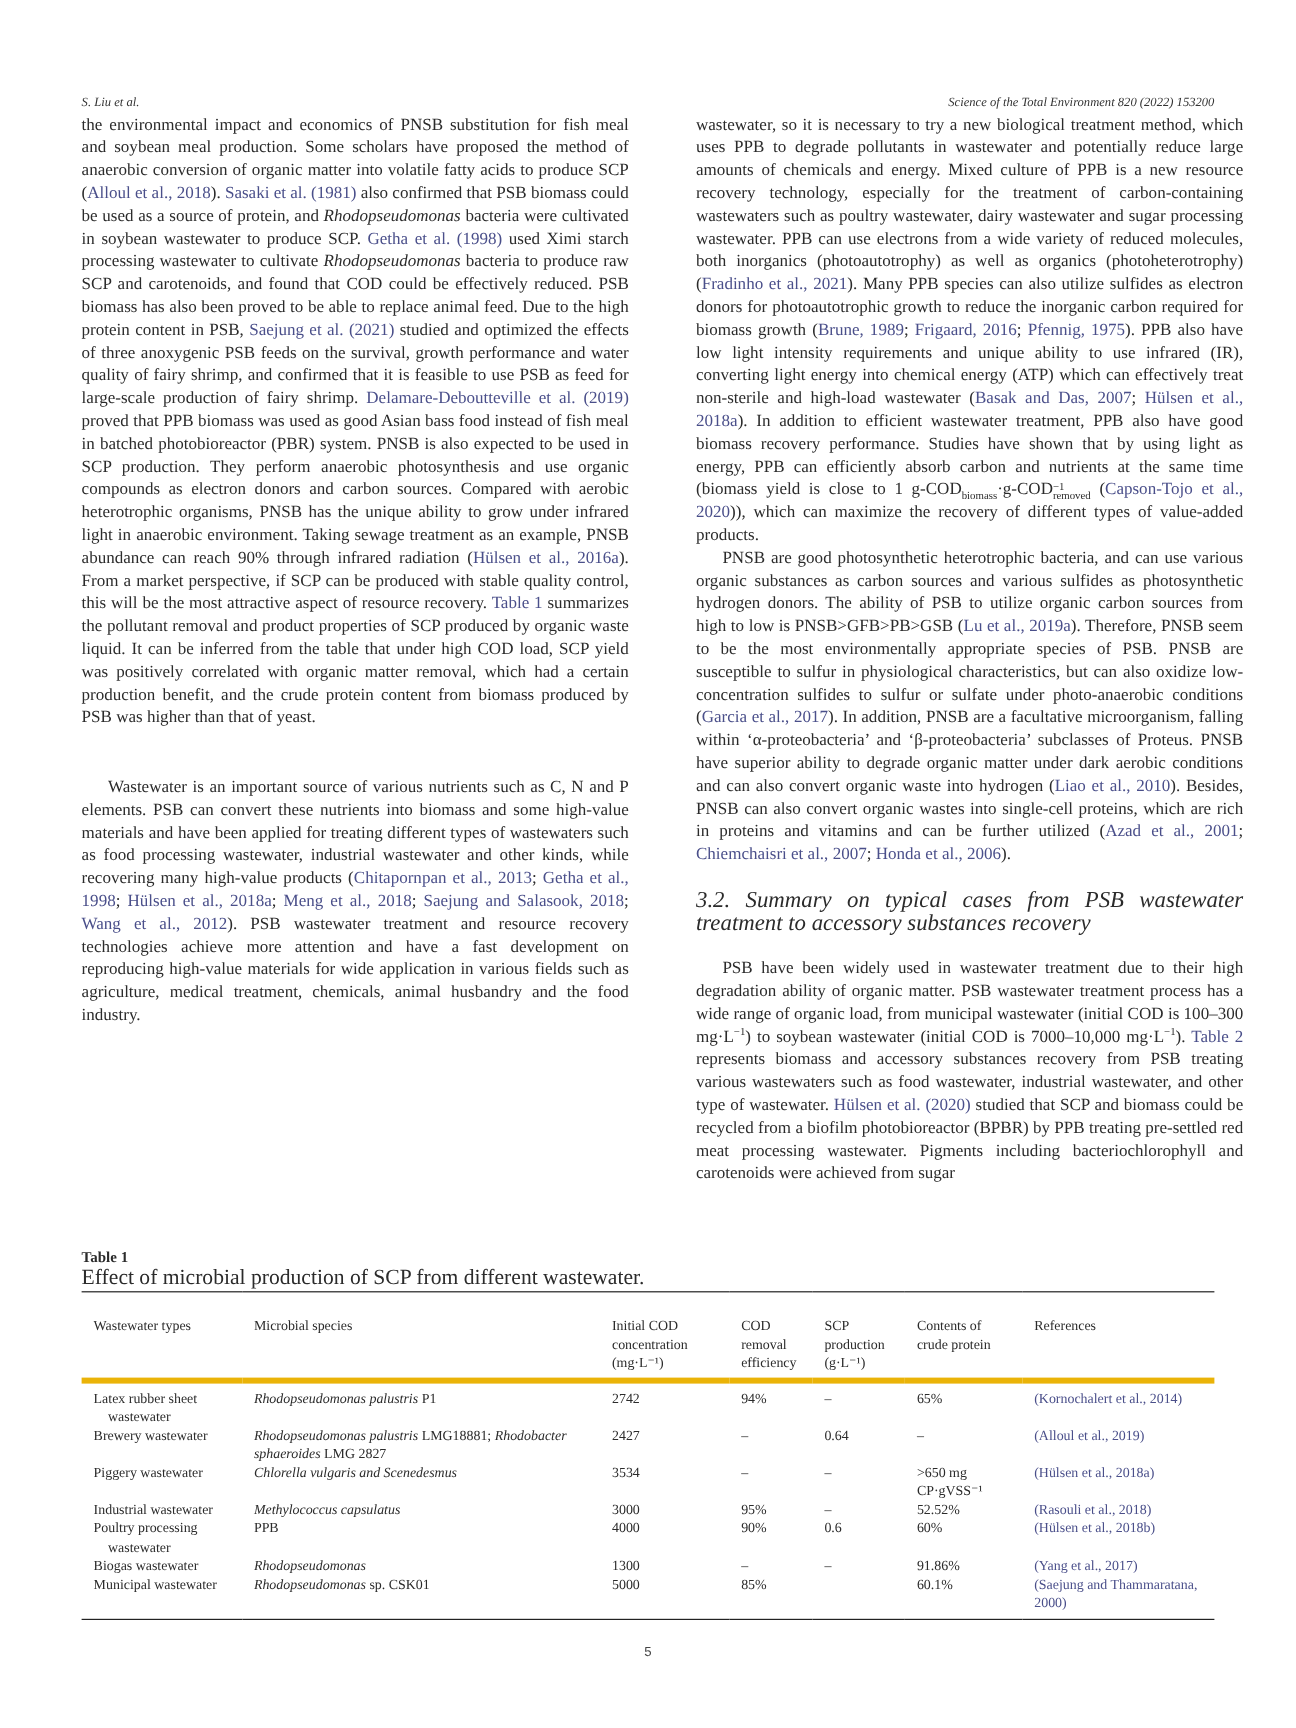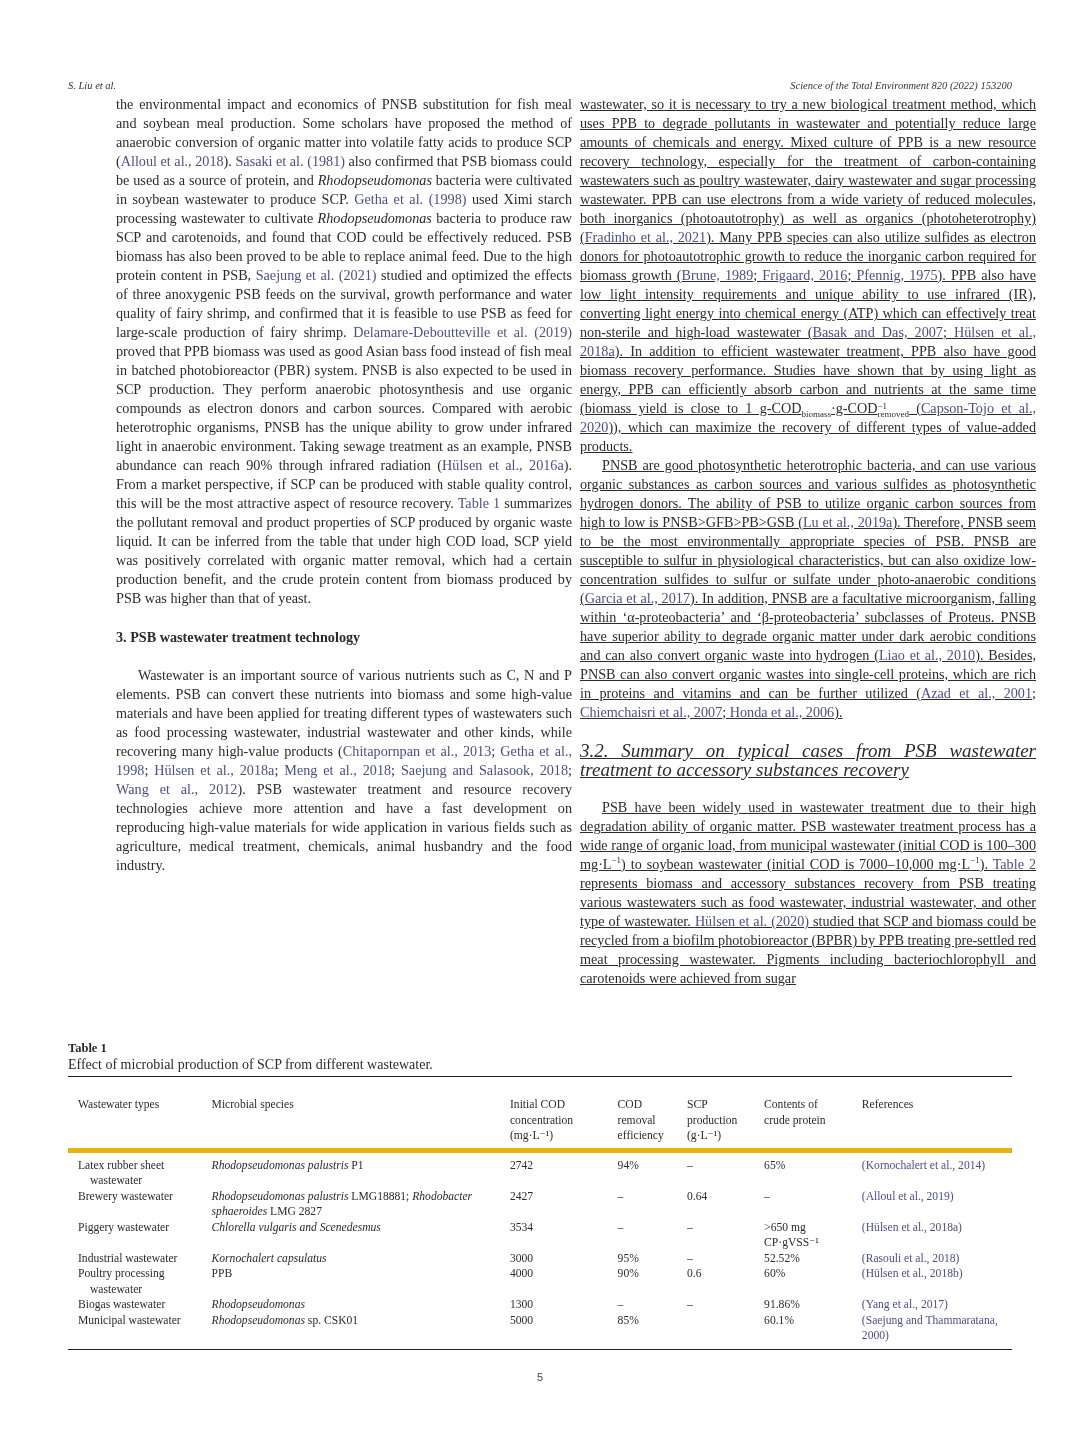--- a/index.html
+++ b/index.html
@@ -12,40 +12,39 @@
     position: absolute; top: 80px; left: 68px; right: 68px; height: 16px;
     font-style: italic; font-size: 10.5px; color: #333;
   }
   .running-head .left { position: absolute; left: 0; top: 0; }
   .running-head .right { position: absolute; right: 0; top: 0; }
 
   .col {
     position: absolute; top: 95px; width: 456px;
     font-size: 14.2px; line-height: 19px; text-align: justify;
     hyphens: manual;
-    margin-left: 48px;
   }
   .col.left { left: 68px; }
-  .col.right { left: 532px; text-decoration: underline; }
+  .col.right { left: 580px; }
   .col p { margin: 0; }
   .col p.indent { text-indent: 22px; }
   .cite { color: #4a4f8a; }
   .col h2 {
     margin: 0; font-size: 14.2px; font-weight: bold; line-height: 19px;
   }
   .col h3 {
     margin: 0; font-size: 19px; font-style: italic; font-weight: normal; line-height: 19px;
   }
   .gap-19 { height: 19px; }
   .gap-20 { height: 20px; }
   sub, sup { font-size: 9px; line-height: 0; }
 
   .table-block { position: absolute; left: 68px; top: 1040px; width: 944px; }
   .table-label { font-size: 12.5px; font-weight: bold; line-height: 16px; }
-  .table-caption { font-size: 14px; line-height: 17px; margin-bottom: 3px; }
+  .table-caption { font-size: 18px; line-height: 17px; margin-bottom: 3px; }
   table { border-collapse: collapse; width: 944px; font-size: 11.6px; line-height: 15.5px; }
   thead tr th {
     text-align: left; font-weight: normal; vertical-align: top;
     padding: 20px 6px 4px 10px;
     border-top: 1.2px solid #222; border-bottom: 5px solid #eab308;
   }
   tbody td { vertical-align: top; padding: 0 6px 0 10px; }
   tbody tr:first-child td { padding-top: 5px; }
   tbody tr:last-child td { padding-bottom: 5px; border-bottom: 1.2px solid #222; }
   td.species { font-style: italic; }
@@ -64,21 +63,20 @@
 <body>
 
 <div class="running-head">
   <span class="left">S. Liu et al.</span>
   <span class="right">Science of the Total Environment 820 (2022) 153200</span>
 </div>
 
 <div class="col left">
   <p><span>the environmental impact and economics of PNSB substitution for fish meal and soybean meal production. Some scholars have proposed the method of anaerobic conversion of organic matter into volatile fatty acids to produce SCP (</span><a class="cite">Alloul et al., 2018</a><span>). </span><a class="cite">Sasaki et al. (1981)</a><span> also confirmed that PSB biomass could be used as a source of protein, and </span><i>Rhodopseudomonas</i><span> bacteria were cultivated in soybean wastewater to produce SCP. </span><a class="cite">Getha et al. (1998)</a><span> used Ximi starch processing wastewater to cultivate </span><i>Rhodopseudomonas</i><span> bacteria to produce raw SCP and carotenoids, and found that COD could be effectively reduced. PSB biomass has also been proved to be able to replace animal feed. Due to the high protein content in PSB, </span><a class="cite">Saejung et al. (2021)</a><span> studied and optimized the effects of three anoxygenic PSB feeds on the survival, growth performance and water quality of fairy shrimp, and confirmed that it is feasible to use PSB as feed for large-scale production of fairy shrimp. </span><a class="cite">Delamare-Deboutteville et al. (2019)</a><span> proved that PPB biomass was used as good Asian bass food instead of fish meal in batched photobioreactor (PBR) system. PNSB is also expected to be used in SCP production. They perform anaerobic photosynthesis and use organic compounds as electron donors and carbon sources. Compared with aerobic heterotrophic organisms, PNSB has the unique ability to grow under infrared light in anaerobic environment. Taking sewage treatment as an example, PNSB abundance can reach 90% through infrared radiation (</span><a class="cite">Hülsen et al., 2016a</a><span>). From a market perspective, if SCP can be produced with stable quality control, this will be the most attractive aspect of resource recovery. </span><a class="cite">Table 1</a><span> summarizes the pollutant removal and product properties of SCP produced by organic waste liquid. It can be inferred from the table that under high COD load, SCP yield was positively correlated with organic matter removal, which had a certain production benefit, and the crude protein content from biomass produced by PSB was higher than that of yeast.</span></p>
   <div class="gap-20"></div>
-  <h2>3. PSB wastewater treatment technology</h2>
   <div class="gap-19"></div>
   <p class="indent"><span>Wastewater is an important source of various nutrients such as C, N and P elements. PSB can convert these nutrients into biomass and some high-value materials and have been applied for treating different types of wastewaters such as food processing wastewater, industrial wastewater and other kinds, while recovering many high-value products (</span><a class="cite">Chitapornpan et al., 2013</a><span>; </span><a class="cite">Getha et al., 1998</a><span>; </span><a class="cite">Hülsen et al., 2018a</a><span>; </span><a class="cite">Meng et al., 2018</a><span>; </span><a class="cite">Saejung and Salasook, 2018</a><span>; </span><a class="cite">Wang et al., 2012</a><span>). PSB wastewater treatment and resource recovery technologies achieve more attention and have a fast development on reproducing high-value materials for wide application in various fields such as agriculture, medical treatment, chemicals, animal husbandry and the food industry.</span></p>
   <div class="gap-19"></div>
   <div class="gap-19"></div>
 </div>
 
 <div class="col right">
   <p><span>wastewater, so it is necessary to try a new biological treatment method, which uses PPB to degrade pollutants in wastewater and potentially reduce large amounts of chemicals and energy. Mixed culture of PPB is a new resource recovery technology, especially for the treatment of carbon-containing wastewaters such as poultry wastewater, dairy wastewater and sugar processing wastewater. PPB can use electrons from a wide variety of reduced molecules, both inorganics (photoautotrophy) as well as organics (photoheterotrophy) (</span><a class="cite">Fradinho et al., 2021</a><span>). Many PPB species can also utilize sulfides as electron donors for photoautotrophic growth to reduce the inorganic carbon required for biomass growth (</span><a class="cite">Brune, 1989</a><span>; </span><a class="cite">Frigaard, 2016</a><span>; </span><a class="cite">Pfennig, 1975</a><span>). PPB also have low light intensity requirements and unique ability to use infrared (IR), converting light energy into chemical energy (ATP) which can effectively treat non-sterile and high-load wastewater (</span><a class="cite">Basak and Das, 2007</a><span>; </span><a class="cite">Hülsen et al., 2018a</a><span>). In addition to efficient wastewater treatment, PPB also have good biomass recovery performance. Studies have shown that by using light as energy, PPB can efficiently absorb carbon and nutrients at the same time (biomass yield is close to 1 g-COD</span><sub>biomass</sub><span>·g-COD</span><span style="display:inline-block;vertical-align:middle;line-height:8px;font-size:9px;"><span style="display:block;">−1</span><span style="display:block;">removed</span></span><span> (</span><a class="cite">Capson-Tojo et al., 2020</a><span>)), which can maximize the recovery of different types of value-added products.</span></p>
   <p class="indent"><span>PNSB are good photosynthetic heterotrophic bacteria, and can use various organic substances as carbon sources and various sulfides as photosynthetic hydrogen donors. The ability of PSB to utilize organic carbon sources from high to low is PNSB˃GFB˃PB˃GSB (</span><a class="cite">Lu et al., 2019a</a><span>). Therefore, PNSB seem to be the most environmentally appropriate species of PSB. PNSB are susceptible to sulfur in physiological characteristics, but can also oxidize low-concentration sulfides to sulfur or sulfate under photo-anaerobic conditions (</span><a class="cite">Garcia et al., 2017</a><span>). In addition, PNSB are a facultative microorganism, falling within ‘α-proteobacteria’ and ‘β-proteobacteria’ subclasses of Proteus. PNSB have superior ability to degrade organic matter under dark aerobic conditions and can also convert organic waste into hydrogen (</span><a class="cite">Liao et al., 2010</a><span>). Besides, PNSB can also convert organic wastes into single-cell proteins, which are rich in proteins and vitamins and can be further utilized (</span><a class="cite">Azad et al., 2001</a><span>; </span><a class="cite">Chiemchaisri et al., 2007</a><span>; </span><a class="cite">Honda et al., 2006</a><span>).</span></p>
   <div class="gap-19"></div>
@@ -128,21 +126,21 @@
     <td class="species"><span>Chlorella vulgaris and Scenedesmus</span><span class="roman"></span><span></span><span class="roman"></span></td>
     <td>3534</td>
     <td>–</td>
     <td>–</td>
     <td><span>&gt;650 mg</span><span style="display:block">CP·gVSS⁻¹</span></td>
     <td class="ref">(Hülsen et al., 2018a)</td>
   </tr>
 
   <tr>
     <td class="wtype"><span>Industrial wastewater</span></td>
-    <td class="species"><span>Kornochalert capsulatus</span><span class="roman"></span><span></span><span class="roman"></span></td>
+    <td class="species"><span>Methylococcus capsulatus</span><span class="roman"></span><span></span><span class="roman"></span></td>
     <td>3000</td>
     <td>95%</td>
     <td>–</td>
     <td><span>52.52%</span></td>
     <td class="ref">(Rasouli et al., 2018)</td>
   </tr>
 
 
   <tr>
     <td class="wtype"><span>Poultry processing</span><span class="wrap">wastewater</span></td>

